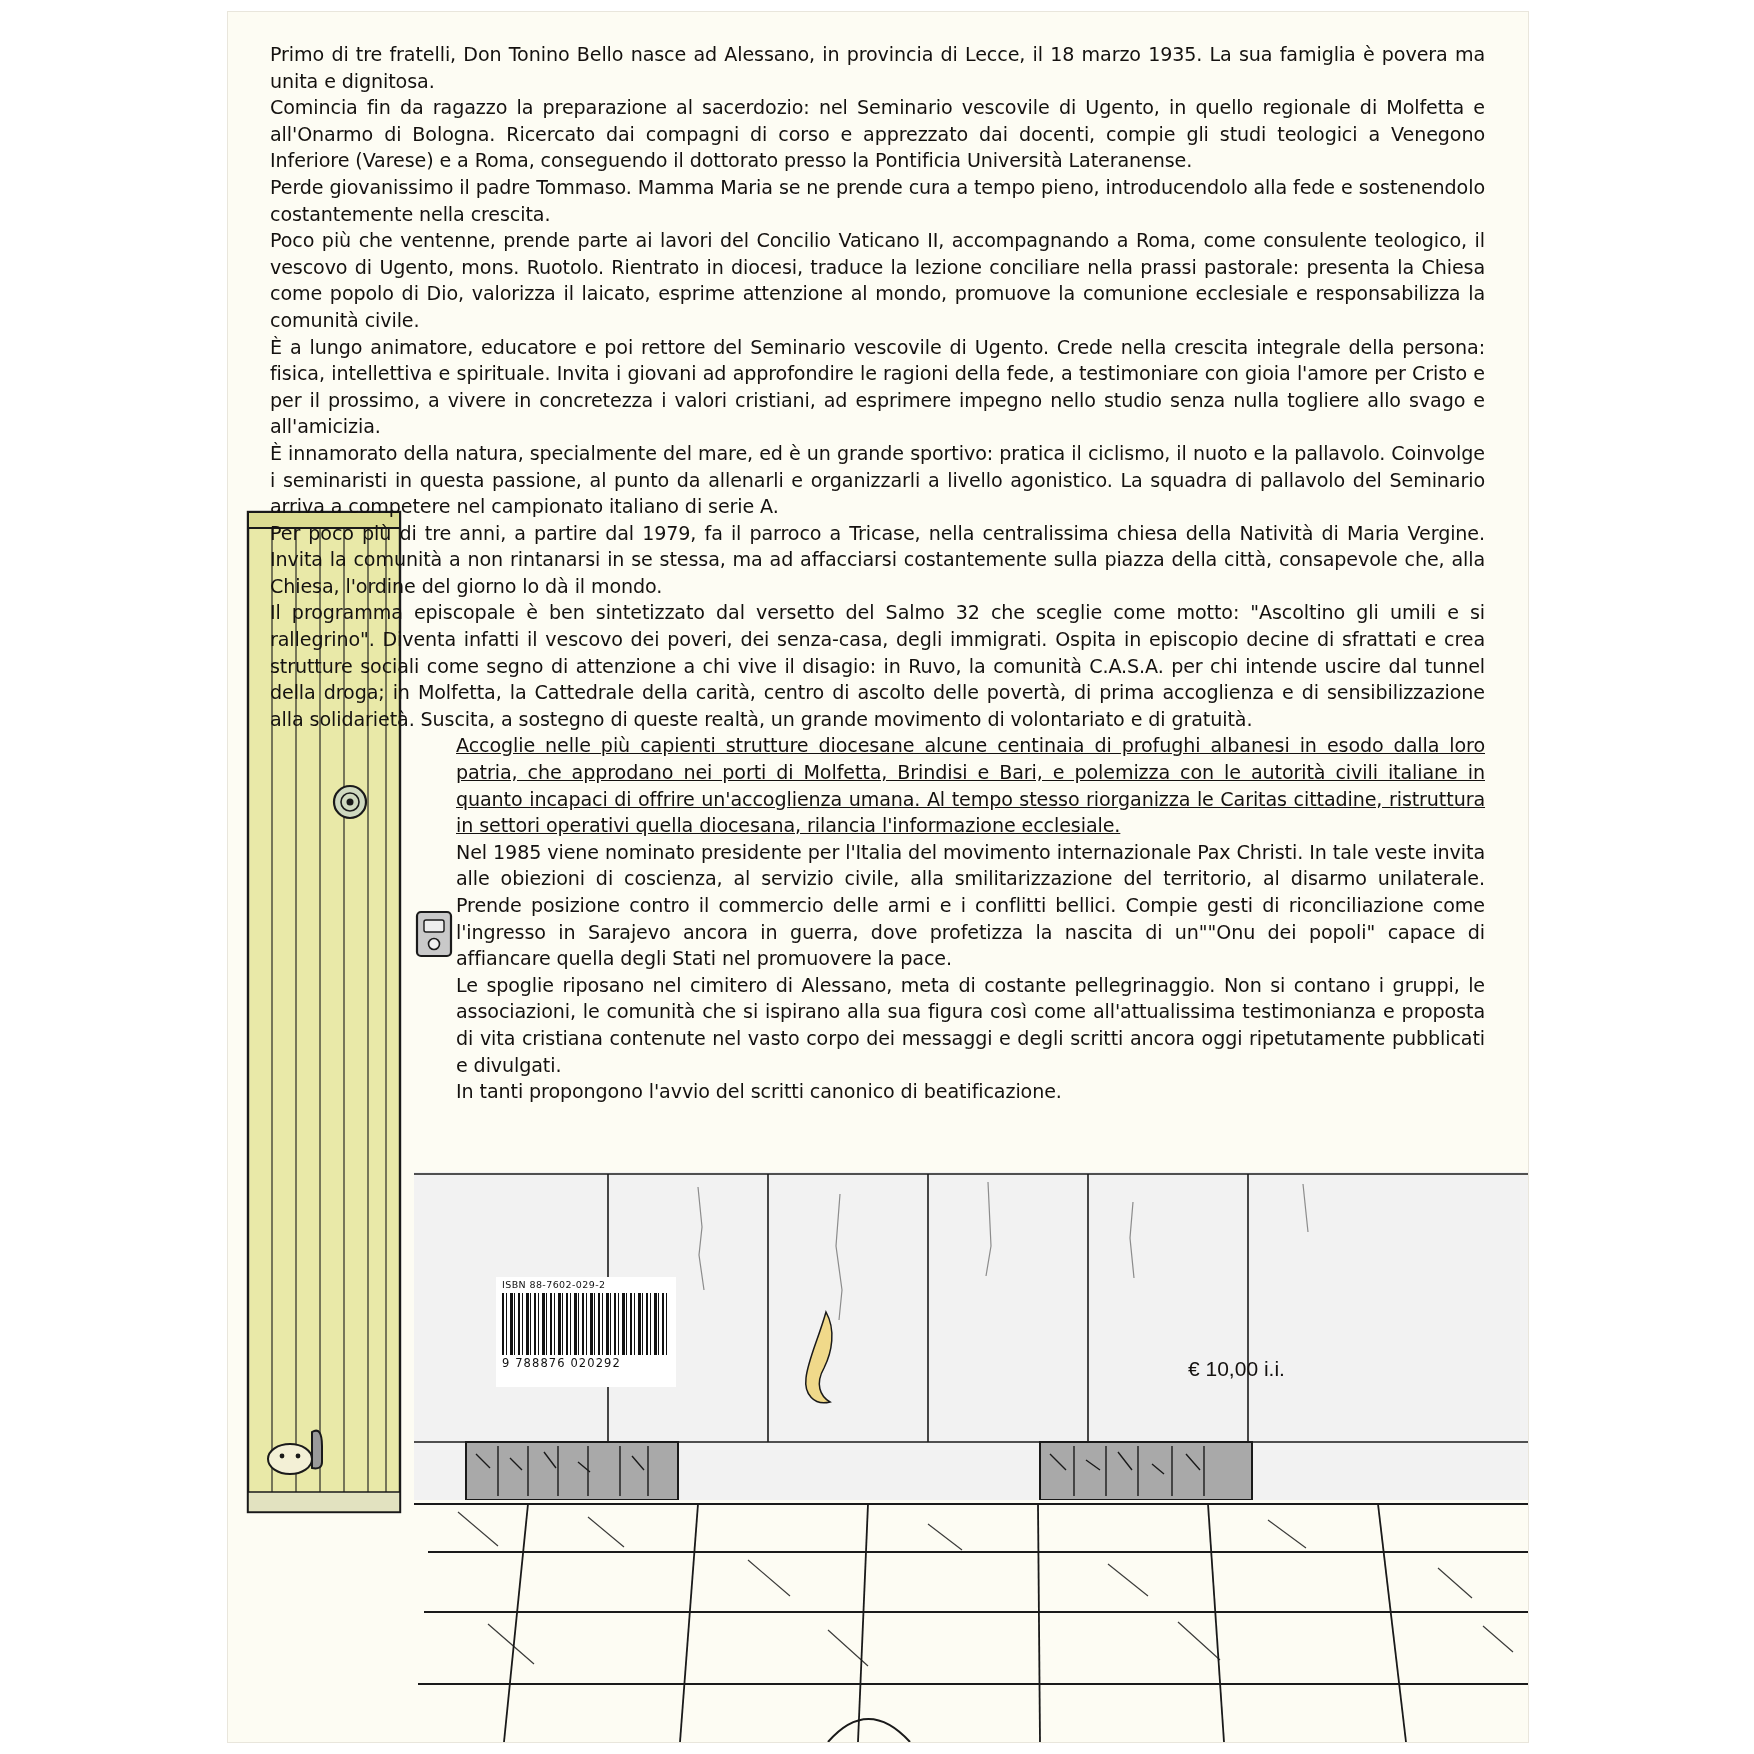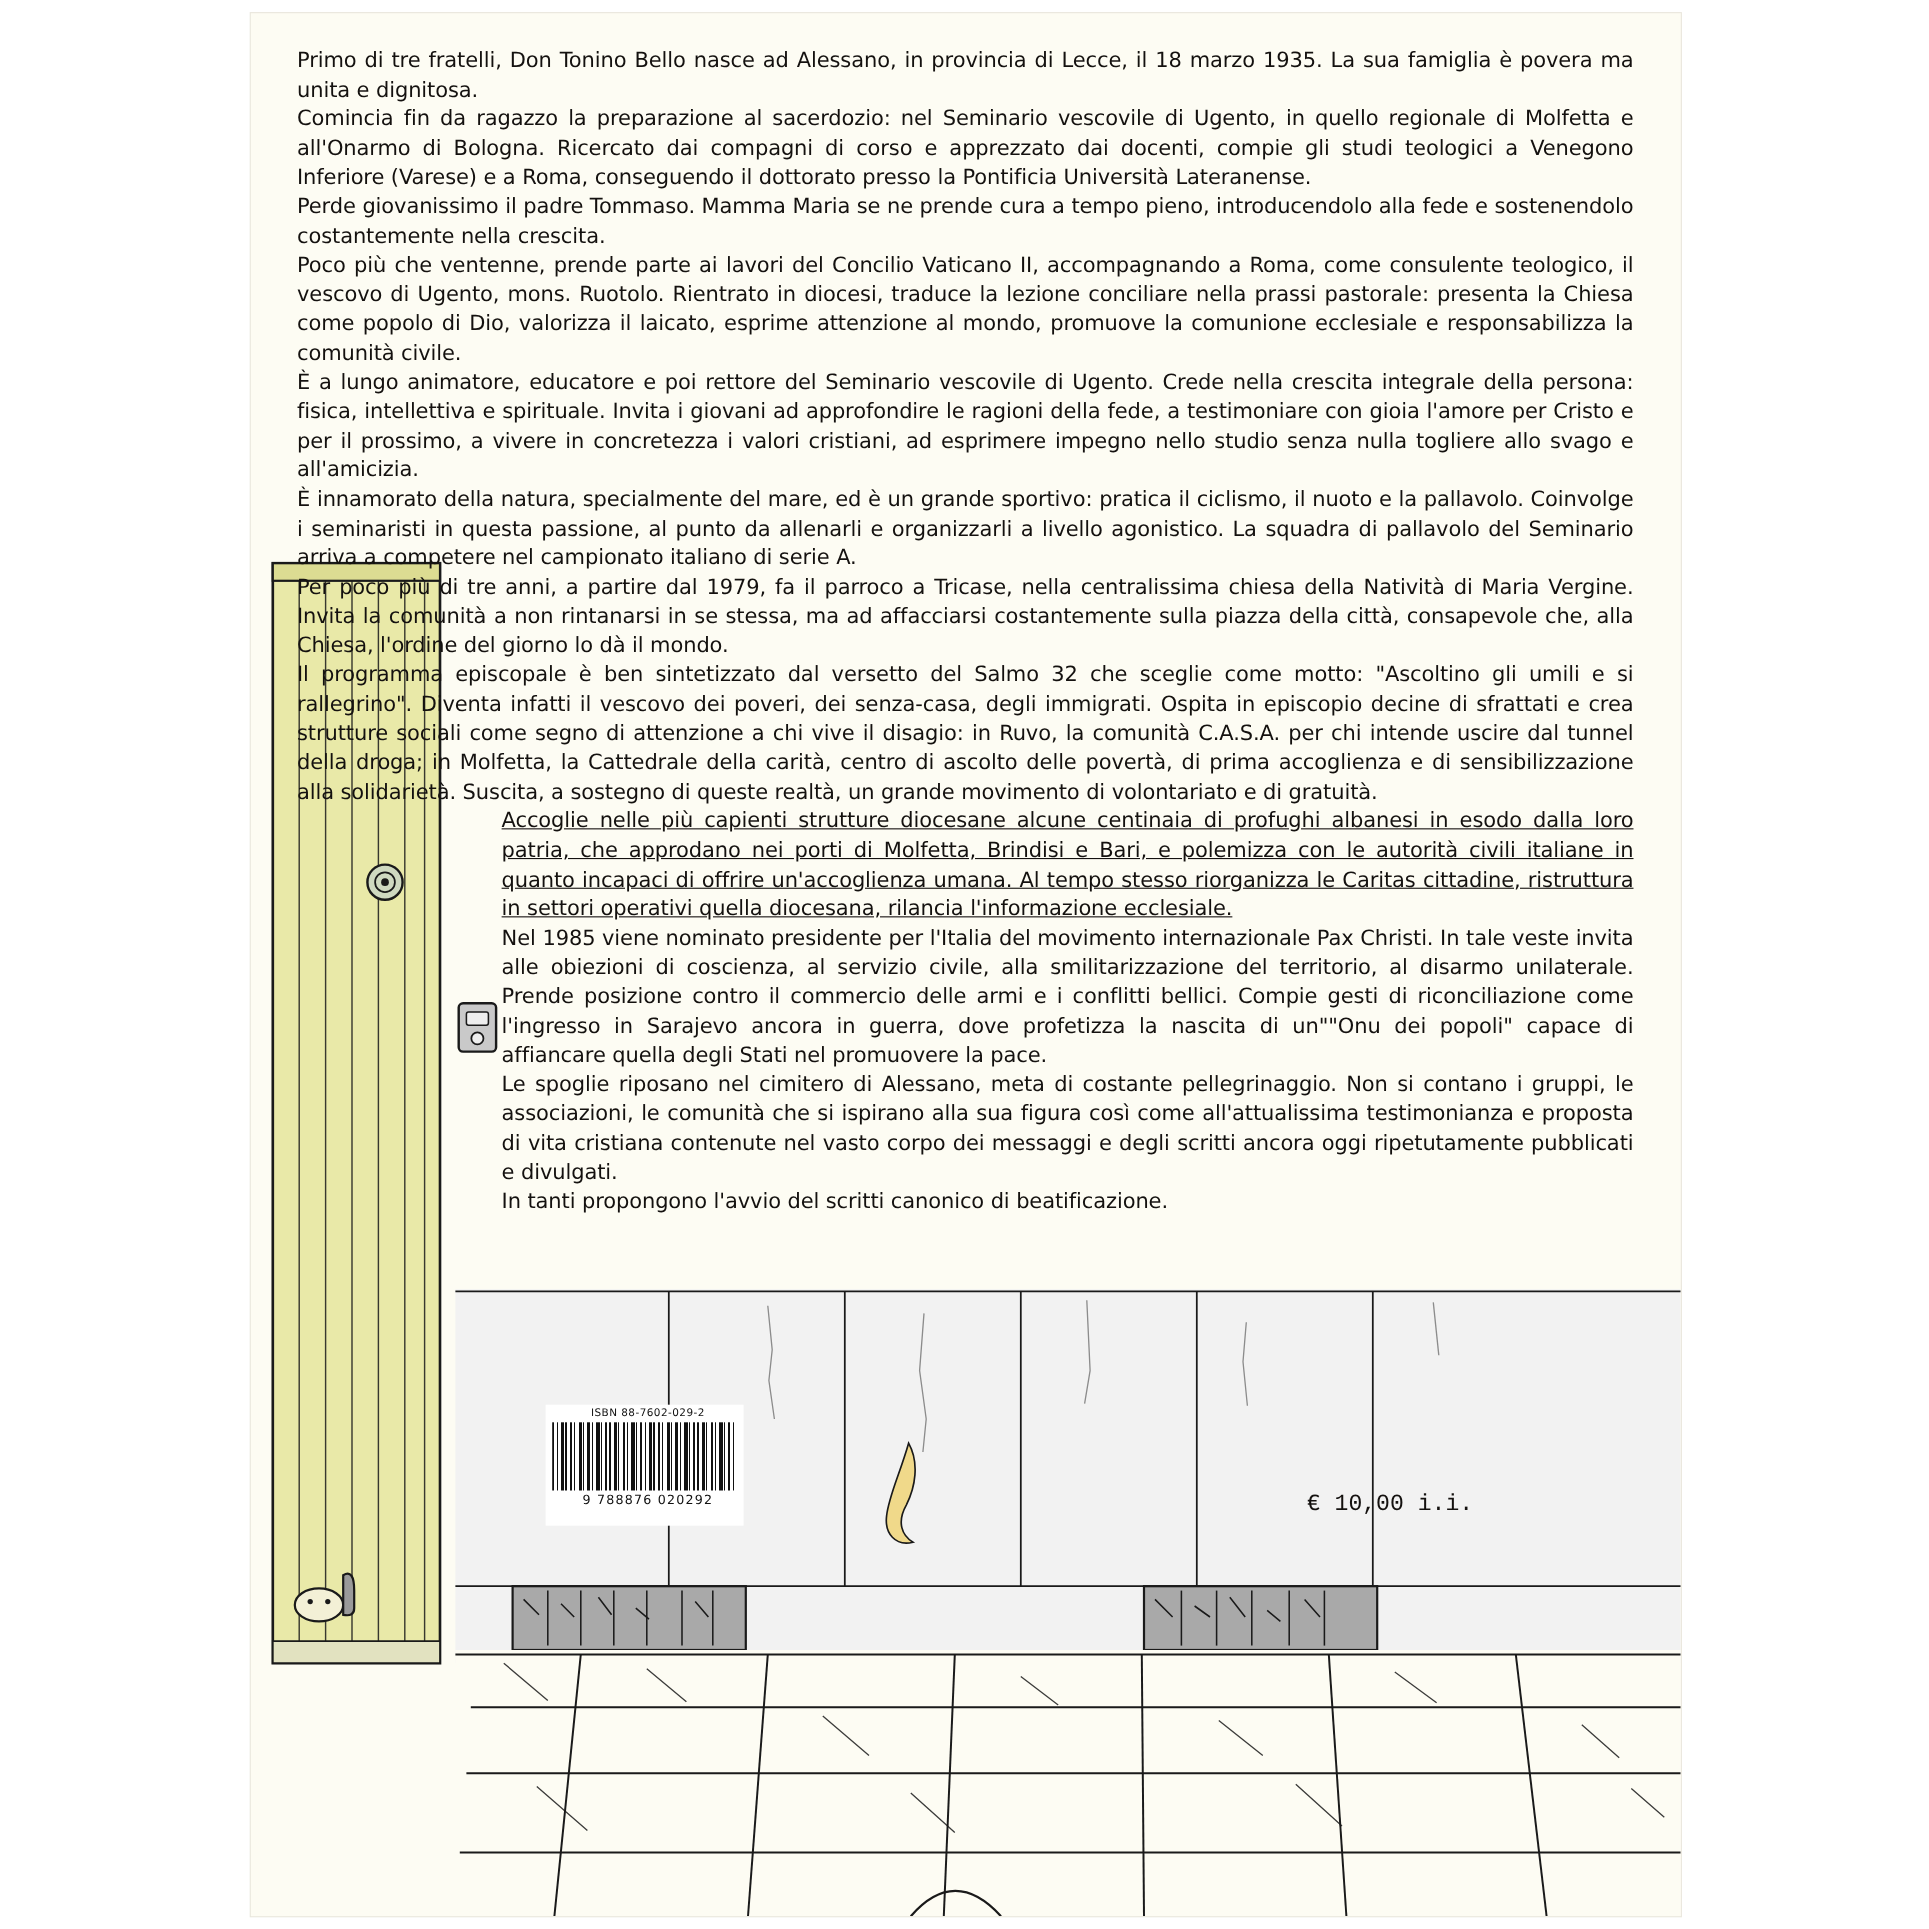--- a/index.html
+++ b/index.html
@@ -56,21 +56,20 @@
     padding-left: 186px;
   }
   
   .barcode-box {
     position: absolute;
     left: 268px;
     top: 1265px;
     width: 180px;
     height: 110px;
     background: #ffffff;
-    text-align: center;
   }
   .isbn-text {
     font-family: "DejaVu Sans", sans-serif;
     font-size: 9.5px;
     letter-spacing: 0.4px;
     color: #111;
     margin: 2px 0 3px 6px;
   }
   .bars {
     width: 168px;
@@ -88,21 +87,21 @@
     font-size: 11.5px;
     letter-spacing: 1.1px;
     color: #111;
     margin-left: 6px;
     margin-top: 1px;
   }
   .price {
     position: absolute;
     left: 960px;
     top: 1345px;
-    font-family: Liberation Mono, monospace;
+    font-family: Liberation Sans, sans-serif;
     font-size: 21px;
     color: #14110f;
   }
 </style>
 </head>
 <body>
 
 <div class="page">
 
   <svg class="illus" viewBox="0 0 1300 1730" preserveAspectRatio="none">

